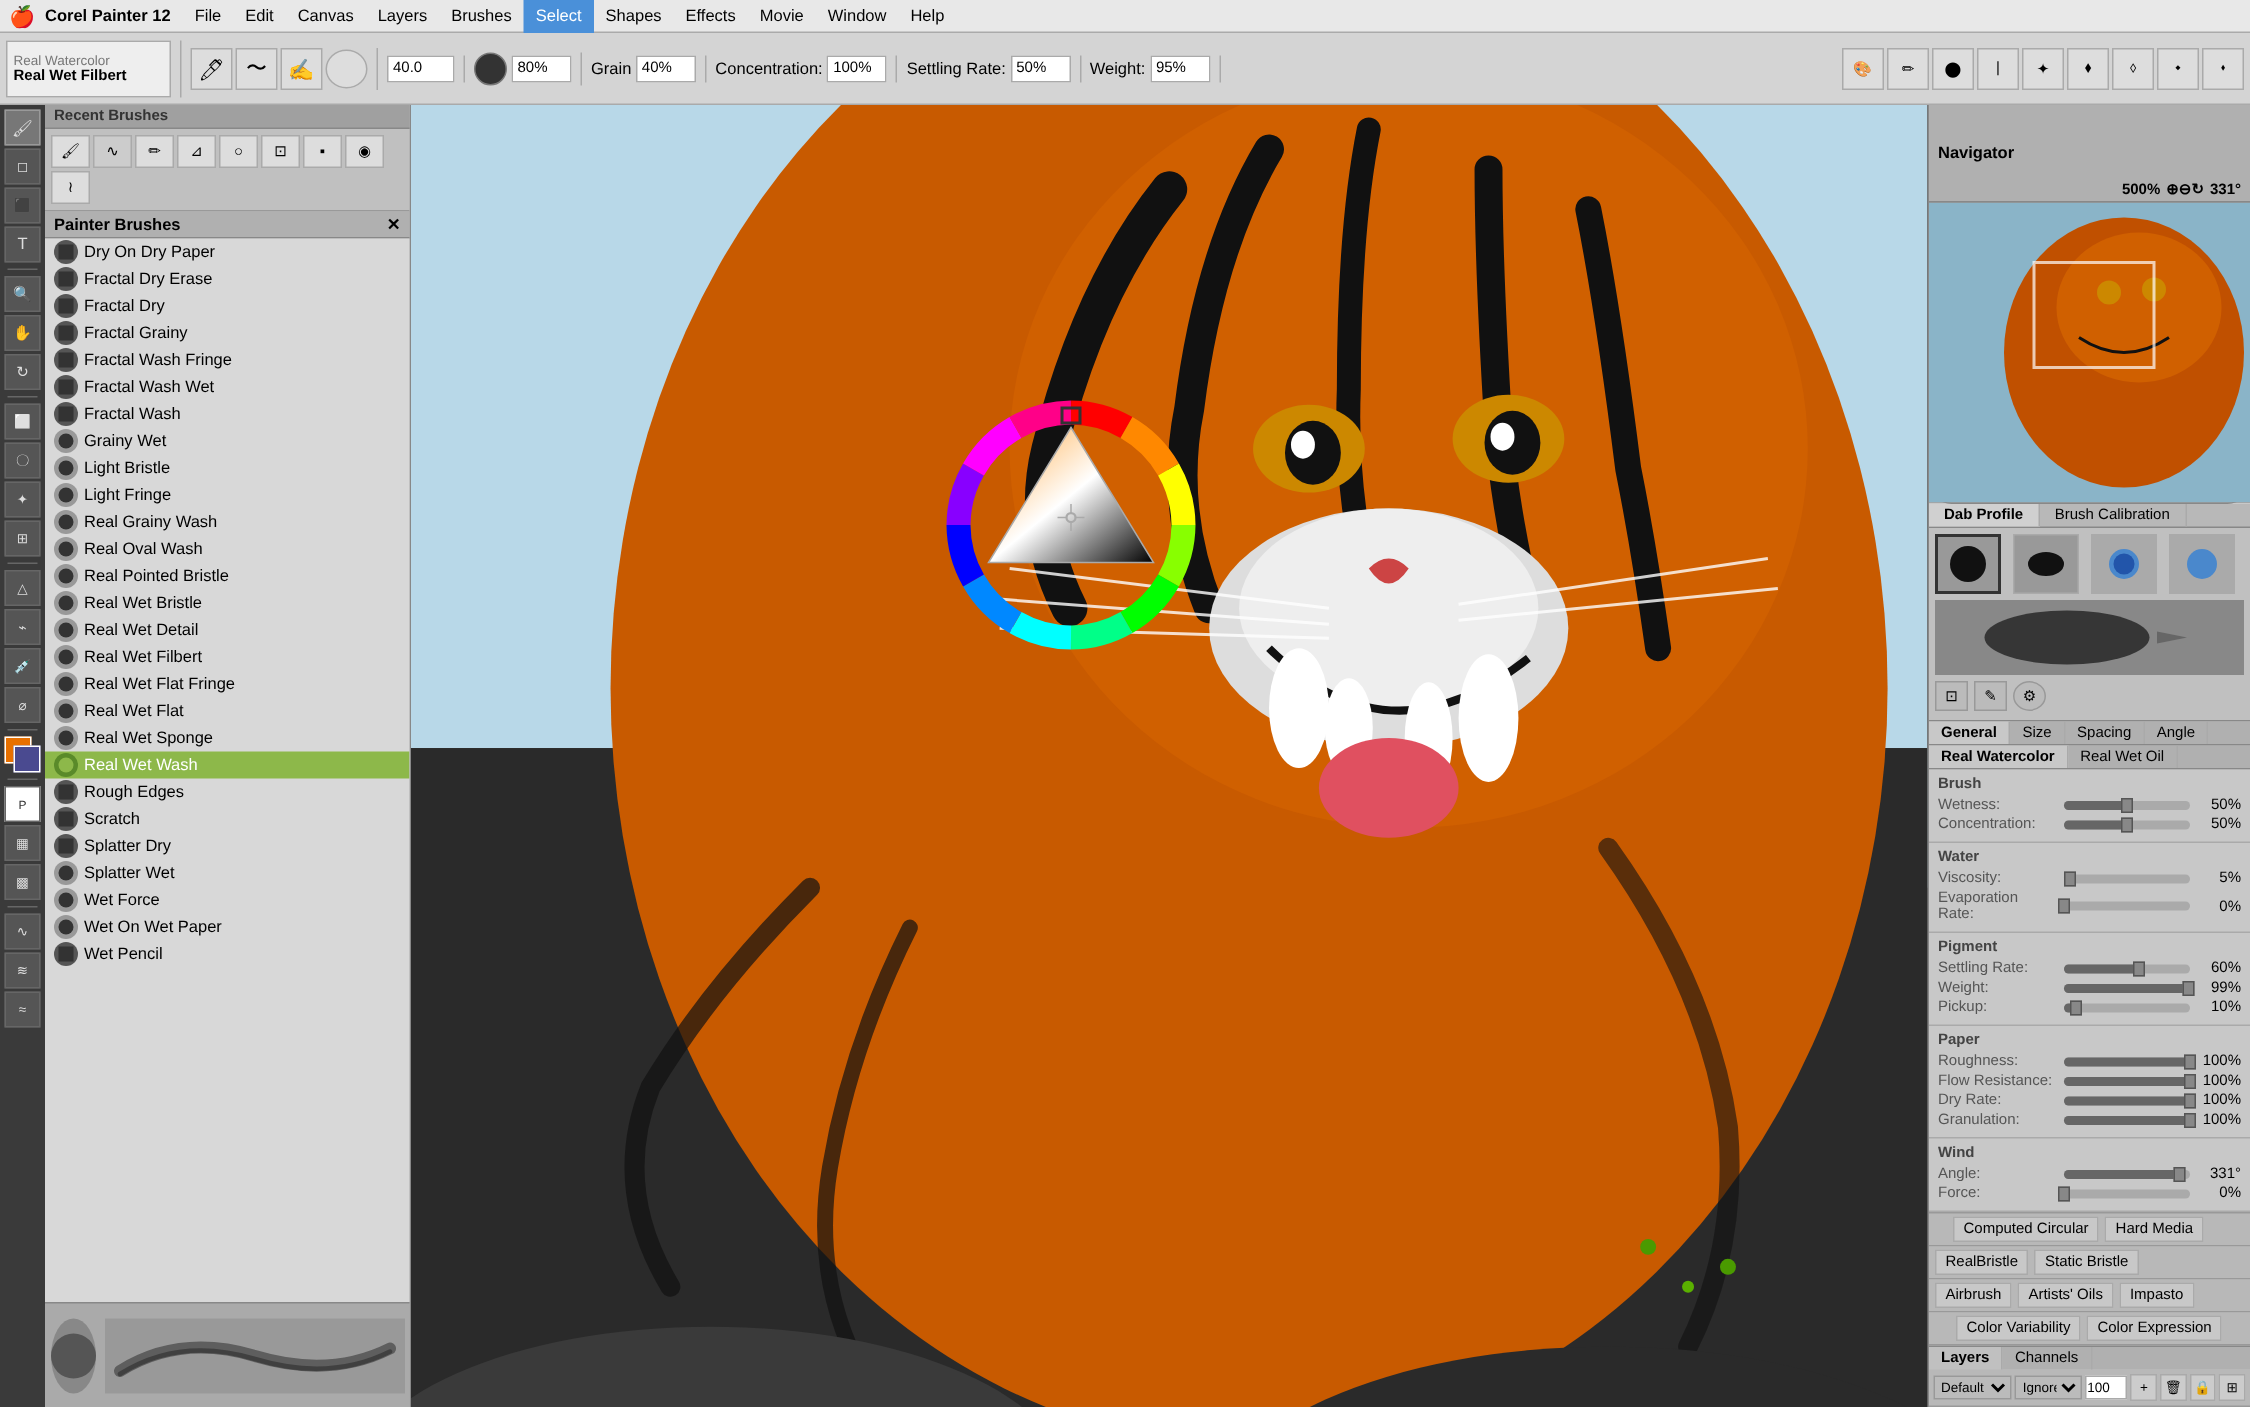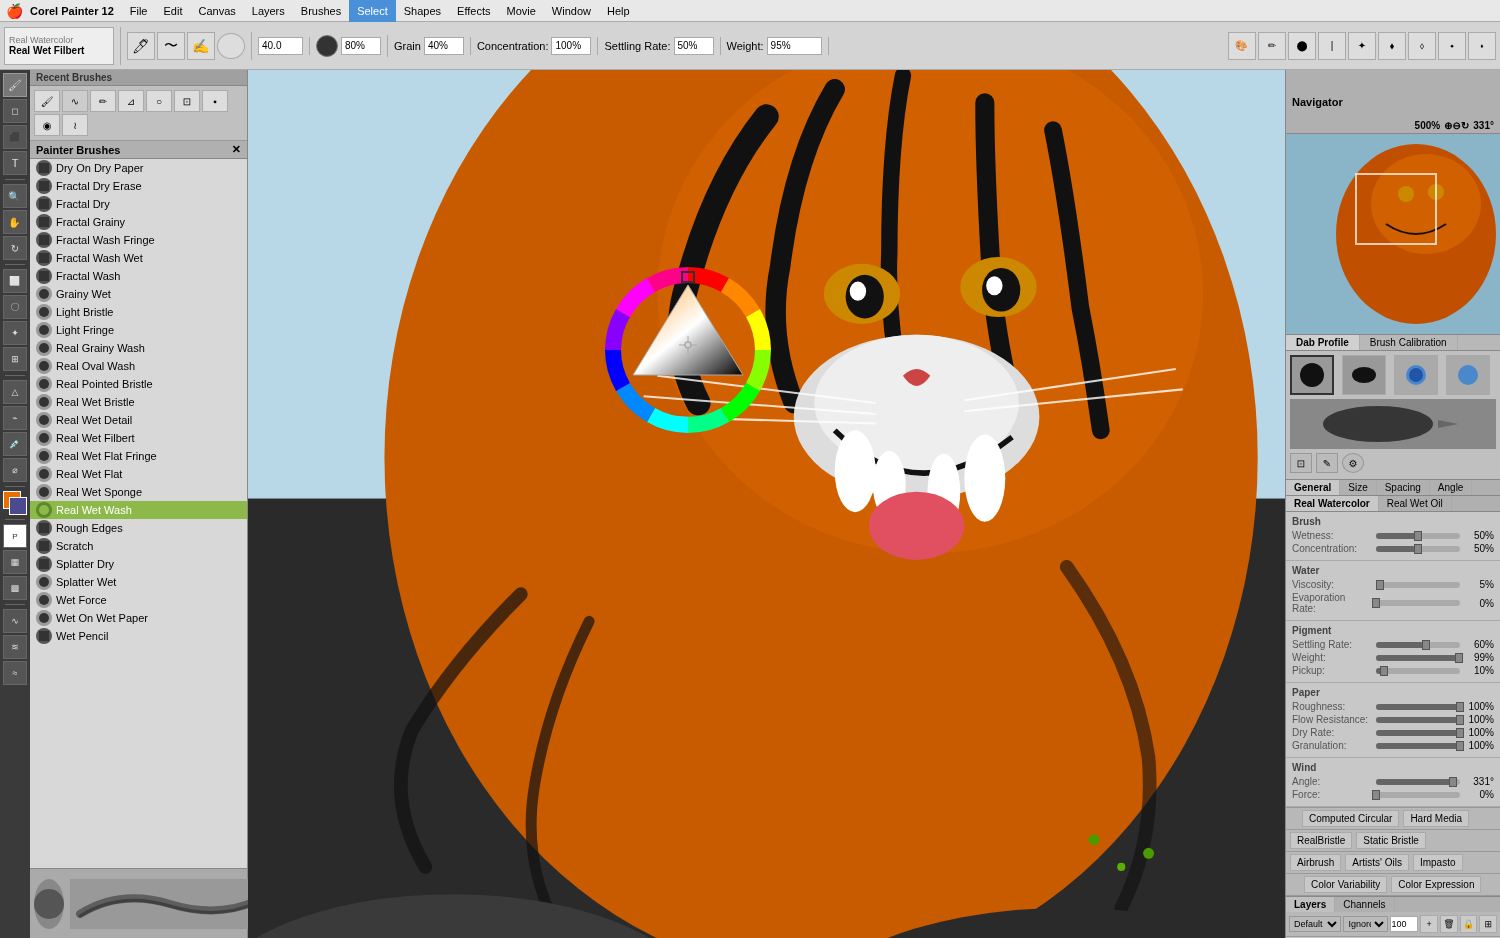--- a/index.html
+++ b/index.html
@@ -53,21 +53,21 @@
     .tool-btn {
       width: 24px; height: 24px; background: #555; border: 1px solid #666;
       cursor: pointer; display: flex; align-items: center; justify-content: center;
       color: #ddd; font-size: 11px;
     }
     .tool-btn.active { background: #777; border-color: #999; }
     .tool-separator { width: 20px; height: 1px; background: #666; margin: 2px 0; }
 
     
     #brush-panel {
-      width: 218px; background: #c8c8c8; flex-shrink: 0;
+      width: 244px; background: #c8c8c8; flex-shrink: 0;
       display: flex; flex-direction: column; border-right: 1px solid #888;
     }
     #recent-brushes-header {
       background: #a0a0a0; padding: 2px 6px; font-size: 10px; font-weight: bold; color: #333;
       border-bottom: 1px solid #888;
     }
     #recent-brushes-row {
       display: flex; align-items: center; padding: 4px 4px;
       background: #c0c0c0; border-bottom: 1px solid #999; flex-wrap: wrap; gap: 2px;
     }
@@ -122,21 +122,21 @@
     }
 
     
     #right-panels {
       width: 215px; background: #c8c8c8; flex-shrink: 0; display: flex; flex-direction: column;
       border-left: 1px solid #888;
     }
 
     
     #navigator-panel {
-      background: #c0c0c0; border-bottom: 1px solid #888;
+      background: #c0c0c0; border-bottom: 1px solid #888; border-radius: 15px;
     }
     #navigator-header {
       background: #b0b0b0; padding: 2px 6px; font-size: 11px; font-weight: bold;
       display: flex; justify-content: space-between; align-items: center;
       border-bottom: 1px solid #888;
     }
     #navigator-content {
       height: 200px; background: #888; position: relative; overflow: hidden;
     }
 
@@ -281,21 +281,21 @@
     <input class="toolbar-input" value="100%" style="width: 40px;">
   </div>
 
   <div class="toolbar-section">
     <span>Settling Rate:</span>
     <input class="toolbar-input" value="50%" style="width: 40px;">
   </div>
 
   <div class="toolbar-section">
     <span>Weight:</span>
-    <input class="toolbar-input" value="95%" style="width: 55px;">
+    <input class="toolbar-input" value="95%" style="width: 40px;">
   </div>
 
   <div style="display:flex;gap:2px;margin-left:auto;">
     <div class="toolbar-btn" style="font-size:10px;">🎨</div>
     <div class="toolbar-btn" style="font-size:10px;">✏</div>
     <div class="toolbar-btn" style="font-size:10px;">⬤</div>
     <div class="toolbar-btn" style="font-size:10px;">|</div>
     <div class="toolbar-btn" style="font-size:10px;">✦</div>
     <div class="toolbar-btn" style="font-size:10px;">⬧</div>
     <div class="toolbar-btn" style="font-size:10px;">⬨</div>

